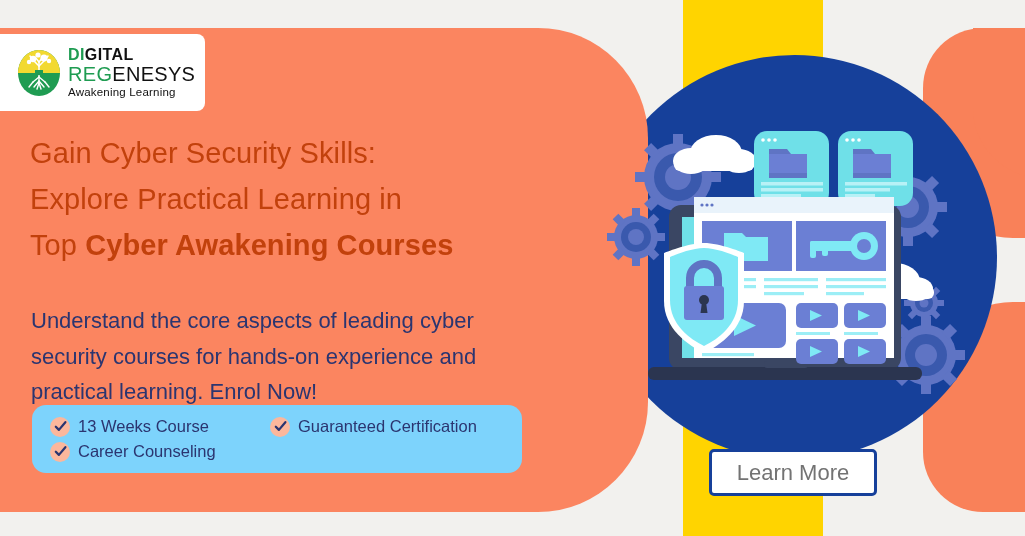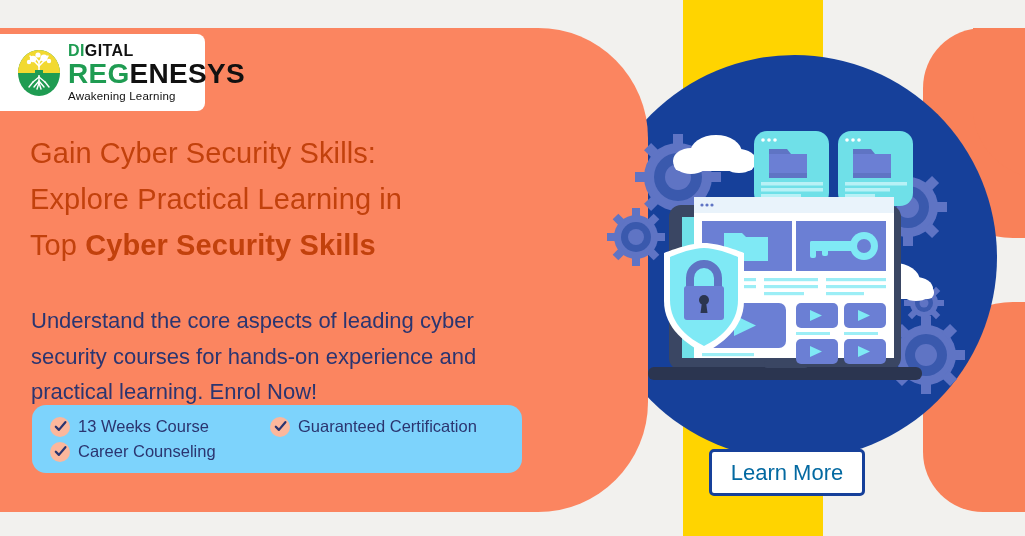--- a/index.html
+++ b/index.html
@@ -50,21 +50,21 @@
     position:absolute;left:0;top:34px;width:205px;height:77px;
     background:#ffffff;border-radius:0 8px 8px 0;
     display:flex;align-items:center;gap:7px;padding-left:17px;
     box-sizing:border-box;
   }
   #logo-emblem{width:44px;height:48px;flex:0 0 auto;}
   #logo-text{display:flex;flex-direction:column;line-height:1;}
   .logo-l1{font-size:16px;font-weight:bold;letter-spacing:.4px;}
   .logo-l1 .g{color:#1f9c52;}
   .logo-l1 .k{color:#111111;}
-  .logo-l2{font-size:28px;font-weight:bold;letter-spacing:.3px;margin-top:1px;}
+  .logo-l2{font-size:20px;font-weight:normal;letter-spacing:.3px;margin-top:1px;}
   .logo-l2 .g{color:#1f9c52;}
   .logo-l2 .k{color:#111111;}
   .logo-tag{font-size:11.5px;color:#111;margin-top:3px;letter-spacing:.2px;}
   
   #headline{
     position:absolute;left:30px;top:131px;width:520px;
     color:#c2410c;font-size:29px;line-height:1.58;
     letter-spacing:.1px;
   }
   #headline .bold{font-weight:bold;}
@@ -84,23 +84,23 @@
   .feature{display:flex;align-items:center;gap:8px;}
   .check-badge{
     width:20px;height:20px;border-radius:50%;
     background:#fcb79c;flex:0 0 auto;
     display:flex;align-items:center;justify-content:center;
   }
   .check-badge svg{display:block;}
   .feature-label{font-size:16.5px;color:#2b3570;white-space:nowrap;}
   
   #learn-more{
-    position:absolute;left:709px;top:449px;width:156px;height:47px;
+    position:absolute;left:709px;top:449px;width:168px;height:47px;
     background:#ffffff;border:3px solid #16409a;border-radius:5px;
-    color:#0369a1;font-size:22px;display:flex;
+    color:#737373;font-size:22px;display:flex;
     align-items:center;justify-content:center;cursor:pointer;
     box-sizing:border-box;
   }
   
   #illustration{
     position:absolute;left:606px;top:105px;width:380px;height:300px;
   }
   #illustration svg{display:block;}
 </style>
 </head>
@@ -158,21 +158,21 @@
       <div class="logo-l2">
         <span class="g">REG</span><span class="k">ENESYS</span>
       </div>
       <div class="logo-tag">Awakening Learning</div>
     </div>
   </div>
 
   <div id="headline">
     <div>Gain Cyber Security Skills:</div>
     <div>Explore Practical Learning in</div>
-    <div><span>Top </span><span class="bold">Cyber Security Skills</span></div>
+    <div><span>Top </span><span class="bold">Cyber Awakening Courses</span></div>
   </div>
 
   <div id="subhead">Understand the core aspects of leading cyber security courses for hands-on experience and practical learning. Enrol Now!</div>
 
   <div id="features-box">
     <div class="feature">
       <span class="check-badge">
         <svg viewBox="0 0 16 16" width="15" height="15">
             <path d="M3 8.2 L6.3 11.6 L13.2 3.4" stroke="#2b3570" stroke-width="2.4" fill="none" stroke-linecap="round" stroke-linejoin="round"></path>
           </svg>

